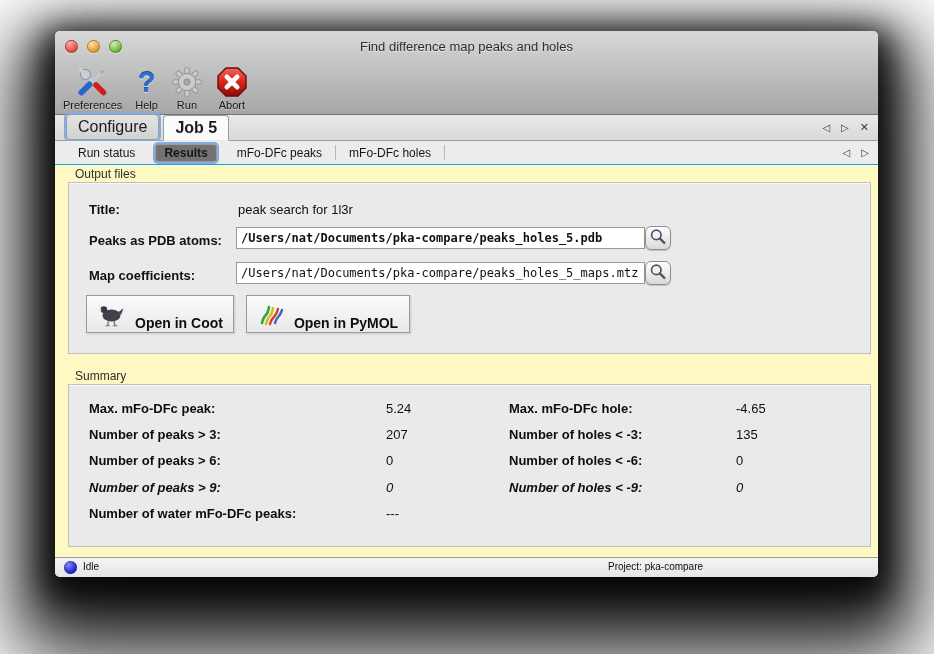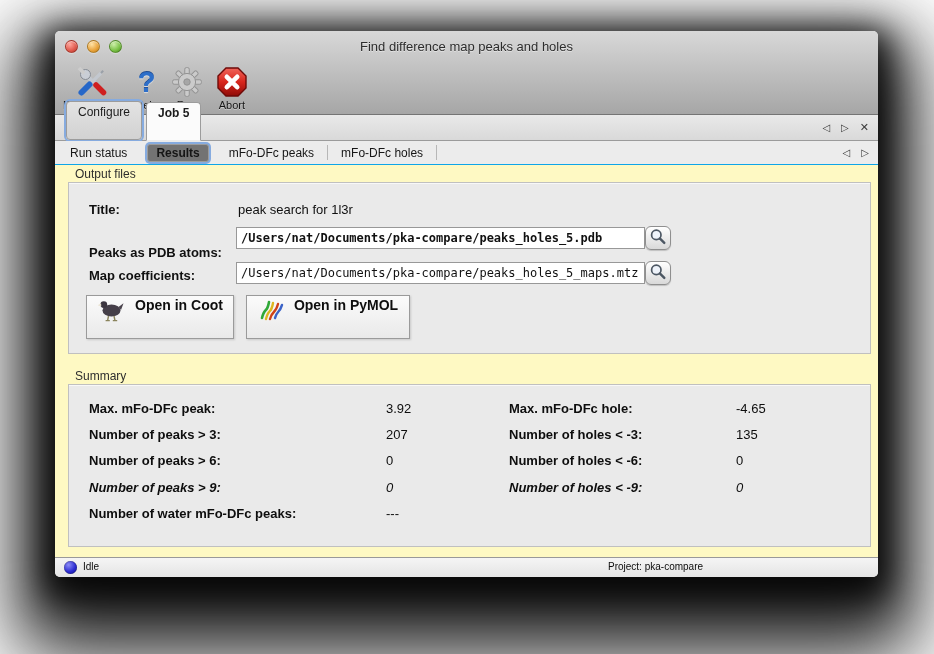--- a/index.html
+++ b/index.html
@@ -40,37 +40,37 @@
   .tlabel { font-size:11px; color:#161616; text-shadow:0 1px 0 rgba(255,255,255,.4); }
   .helpglyph { font-size:29px; line-height:32px; font-weight:bold; color:#2e6fc9; text-shadow:0 1px 1px rgba(255,255,255,.55), 0 -1px 0 #1c4a92; }
 
   
   .tabrow1 {
     height:25px; background:linear-gradient(#e9e9e9,#d9d9d9);
     border-bottom:1px solid #9b9b9b; display:flex; align-items:flex-end;
     padding-left:11px; position:relative;
   }
   .tab {
-    font-size:12px; color:#1c1c1c; padding:3px 11px 20px; margin-right:4px;
+    font-size:16px; color:#1c1c1c; padding:3px 11px 3px; margin-right:4px;
     border:1px solid #9c9c9c; border-radius:4px 4px 0 0;
     background:linear-gradient(#e3e3e3,#d2d2d2); position:relative;
   }
   .tab.focusring { box-shadow:0 0 0 2px #86abdf; border-radius:4px; }
   .tab.selected {
     background:#fbfbfb; font-weight:bold; border-bottom:1px solid #ececec;
     margin-bottom:-1px; z-index:2;
   }
   .tabnav { position:absolute; right:9px; top:0; height:100%; display:flex; align-items:center; gap:11px; }
   .navglyph { font-size:10px; color:#3a3a3a; line-height:1; }
   .closeglyph { font-size:11px; color:#3a3a3a; line-height:1; }
 
   
   .tabrow2 {
     height:23px; background:#ececec; border-bottom:4px solid #0ea5e9;
-    display:flex; align-items:center; padding-left:4px; font-size:12px; color:#161616;
+    display:flex; align-items:center; padding-left:12px; font-size:12px; color:#161616;
     position:relative;
   }
   .subtab { padding:0 11px; }
   .subtab.boxsel {
     font-weight:bold; background:#737373; border:1px solid #9c9c9c; border-radius:3px;
     box-shadow:0 0 0 2px #86abdf; padding:1px 8px; margin:0 9px;
   }
   .subsep { width:1px; height:15px; background:#b7b7b7; margin:0 2px; }
 
   
@@ -89,23 +89,23 @@
     font-family:"DejaVu Sans Mono","Liberation Mono",monospace; font-size:12px;
     padding:0 4px; box-sizing:content-box; border-radius:0;
   }
   .magbtn {
     position:absolute; left:576px; width:26px; height:24px; border:1px solid #8f8f8f;
     border-radius:6px; background:linear-gradient(#ffffff,#d9d9d9);
     display:flex; align-items:center; justify-content:center; padding:0;
     box-shadow:0 1px 1px rgba(0,0,0,.18);
   }
   .openbtn {
-    position:absolute; top:112px; height:44px; border:1px solid #9a9a9a;
+    position:absolute; top:112px; height:38px; border:1px solid #9a9a9a;
     background:linear-gradient(#fbfbfb,#e9e9e9);
-    display:flex; align-items:flex-start; justify-content:center; gap:8px;
+    display:flex; align-items:flex-end; justify-content:center; gap:8px;
     font-family:"Liberation Sans","DejaVu Sans",sans-serif;
     font-size:14px; font-weight:bold; color:#0e0e0e;
     box-shadow:1px 1px 2px rgba(0,0,0,.15);
   }
 
   .sumrow { position:absolute; left:0; right:0; height:17px; font-size:13px; color:#0e0e0e; }
   .sl { position:absolute; left:20px;  font-weight:bold; white-space:nowrap; }
   .sv { position:absolute; left:317px; white-space:nowrap; }
   .rl { position:absolute; left:440px; font-weight:bold; white-space:nowrap; }
   .rv { position:absolute; left:667px; white-space:nowrap; }
@@ -225,21 +225,21 @@
       </div>
     </div>
 
     <div class="content">
 
       <div class="grplabel" style="left:20px; top:2px;">Output files</div>
       <div class="grpbox" style="top:17px; height:170px;">
         <span class="blabel" style="left:20px; top:19px;">Title:</span>
         <span class="pvalue" style="left:169px; top:19px;">peak search for 1l3r</span>
 
-        <span class="blabel" style="left:20px; top:62px;">Peaks as PDB atoms:</span>
+        <span class="blabel" style="left:20px; top:50px;">Peaks as PDB atoms:</span>
         <input class="pathfield" style="top: 44px; font-weight: bold;" readonly="" value="/Users/nat/Documents/pka-compare/peaks_holes_5.pdb">
         <button class="magbtn" style="top:43px;">
           <span>
             <svg width="18" height="18" viewBox="0 0 18 18">
               <circle cx="7.3" cy="6.9" r="4.7" fill="#eef3fa" stroke="#4c5763" stroke-width="1.7"></circle>
               <line x1="10.8" y1="10.4" x2="15.3" y2="14.9" stroke="#4c5763" stroke-width="2.4" stroke-linecap="round"></line>
             </svg>
           </span>
         </button>
 
@@ -278,21 +278,21 @@
             </svg>
           </span>
           <span>Open in PyMOL</span>
         </button>
       </div>
 
       <div class="grplabel" style="left:20px; top:204px;">Summary</div>
       <div class="grpbox" style="top:219px; height:161px;">
         <div class="sumrow" style="top:16px;">
           <span class="sl">Max. mFo-DFc peak:</span>
-          <span class="sv">3.92</span>
+          <span class="sv">5.24</span>
           <span class="rl">Max. mFo-DFc hole:</span>
           <span class="rv">-4.65</span>
         </div>
         <div class="sumrow" style="top:42px;">
           <span class="sl">Number of peaks &gt; 3:</span>
           <span class="sv">207</span>
           <span class="rl">Number of holes &lt; -3:</span>
           <span class="rv">135</span>
         </div>
         <div class="sumrow" style="top:68px;">

